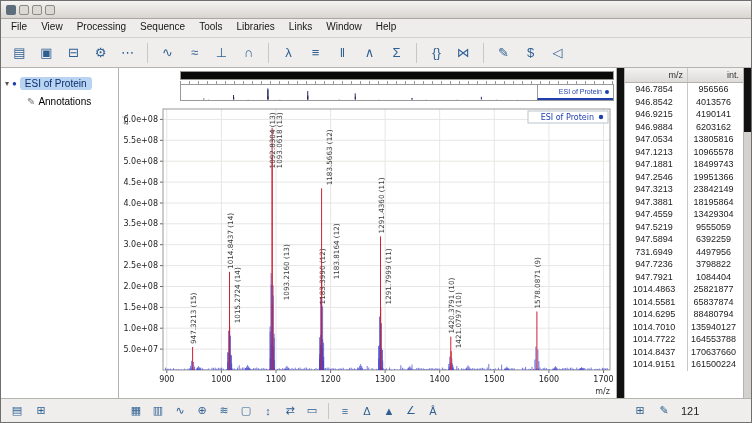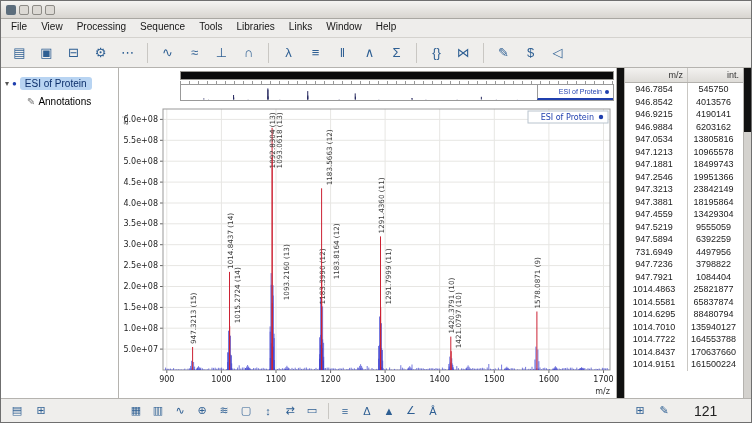--- a/index.html
+++ b/index.html
@@ -45,21 +45,21 @@
 .pl-row{display:flex;height:12.5px;flex:0 0 12.5px;font-size:9px;color:#222;align-items:center}
 .pl-row span{display:block;text-align:center;padding-right:4px;height:100%;line-height:12.5px}
 .pl-scroll{width:8px;flex:0 0 8px;background:#d4d2ce;border-left:1px solid #b5b3af;position:relative}
 .pl-thumb{position:absolute;top:0;left:0;width:100%;height:64px;background:#111}
 .bottombar{height:24px;flex:0 0 24px;background:#efeeec;border-top:1px solid #b5b3af;display:flex;align-items:center}
 .bb-left{width:119px;flex:0 0 119px;display:flex;align-items:center;padding-left:6px;gap:4px}
 .bb-center{flex:1;display:flex;align-items:center;gap:2px;padding-left:6px}
 .bb-right{width:127px;flex:0 0 127px;display:flex;align-items:center;gap:4px;padding-left:6px}
 .sm-btn{width:20px;height:18px;display:flex;align-items:center;justify-content:center;font-size:11px;color:#2e5f93;border-radius:3px}
 .bb-sep{width:1px;height:16px;background:#c9c7c3;margin:0 4px}
-.count{font-size:14px;color:#222;margin-left:16px}
+.count{font-size:11px;color:#222;margin-left:3px}
 </style>
 </head>
 <body>
 
 <div class="window">
 
   <div class="titlebar">
     <span class="app-dot"></span>
     <span class="win-dot"></span>
     <span class="win-dot"></span>
@@ -263,21 +263,21 @@
 
     <div class="rightpanel">
       <div class="pl-table">
         <div class="pl-head">
           <span class="pl-col-mz">m/z</span>
           <span class="pl-col-int">int.</span>
         </div>
         <div>
             <div class="pl-row">
               <span class="pl-col-mz">946.7854</span>
-              <span class="pl-col-int">545750</span>
+              <span class="pl-col-int">956566</span>
             </div>
             <div class="pl-row">
               <span class="pl-col-mz">946.8542</span>
               <span class="pl-col-int">4013576</span>
             </div>
             <div class="pl-row">
               <span class="pl-col-mz">946.9215</span>
               <span class="pl-col-int">4190141</span>
             </div>
             <div class="pl-row">

